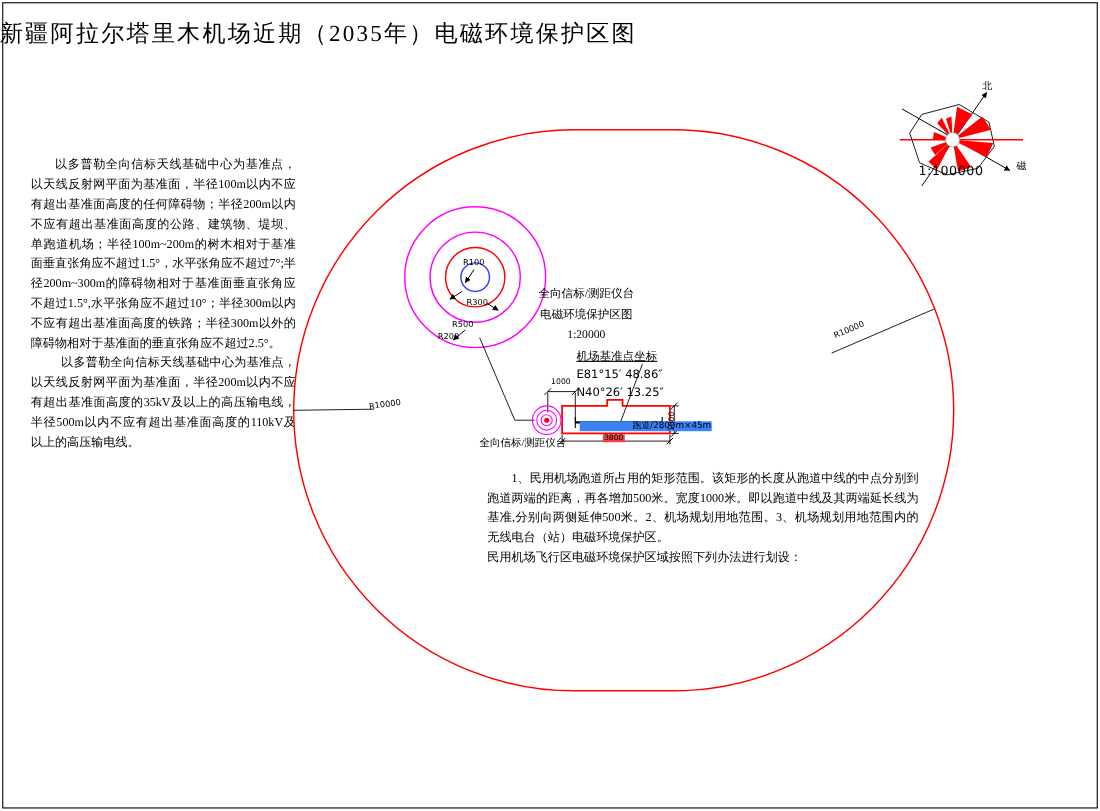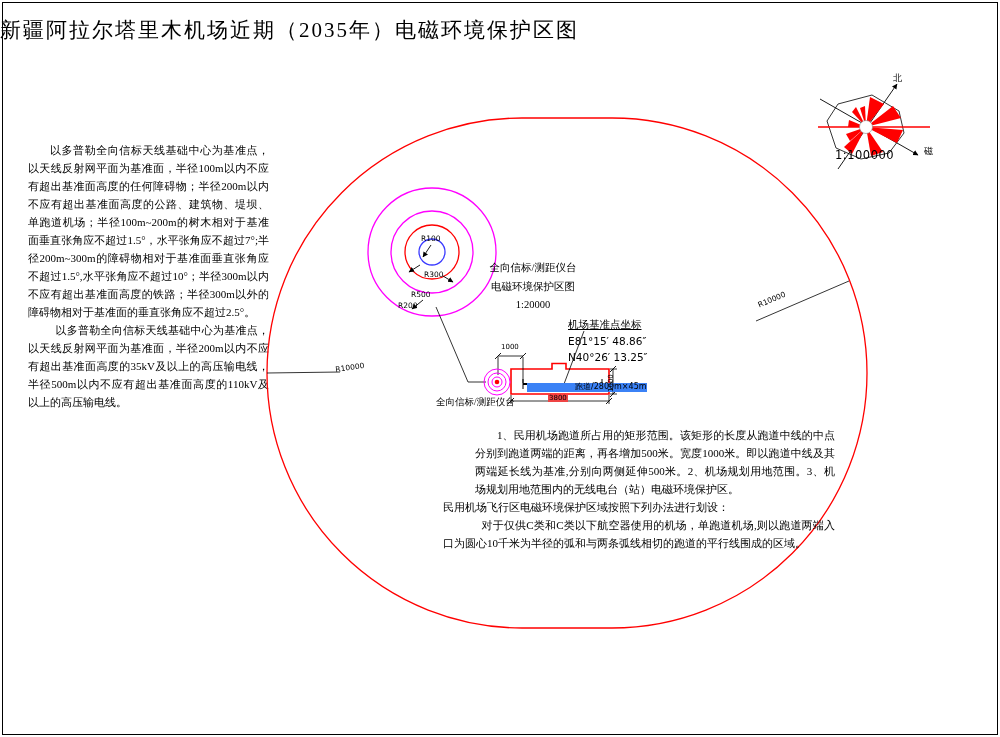--- a/index.html
+++ b/index.html
@@ -17,32 +17,32 @@
     font-size:11px;line-height:18px;text-align:justify;
   }
   .left-notes p{margin:0;}
   .left-notes p.p1{text-indent:2em;}
   .left-notes p.p2{text-indent:2.5em;}
   .bottom-notes{
     position:absolute;left:443px;top:426px;width:392px;
     font-size:11px;line-height:18px;text-align:justify;
   }
   .bottom-notes p{margin:0;}
-  .bottom-notes p.ind2{text-indent:2em;margin-left:32px;}
+  .bottom-notes p.ind2{text-indent:2em;}
   .bottom-notes p.ind35{text-indent:3.5em;}
   svg.draw{position:absolute;left:0;top:0;}
   .lab{position:absolute;font-size:7.5px;white-space:nowrap;line-height:1;
        font-family:"DejaVu Sans","Liberation Sans",sans-serif;}
   .detail-caption{
     position:absolute;left:484px;top:259px;width:98px;text-align:center;
     font-size:10.5px;line-height:18.5px;
   }
   .detail-caption div{white-space:nowrap;}
   .coords{
-    position:absolute;left:568px;top:317px;font-size:10.5px;line-height:16px;white-space:nowrap;
+    position:absolute;left:524px;top:317px;font-size:10.5px;line-height:16px;white-space:nowrap;
     font-family:"DejaVu Sans","Liberation Sans",sans-serif;
   }
   .coords .ct{font-family:"Liberation Serif","DejaVu Serif",serif;text-decoration:underline;font-size:10.5px;}
   .runway-label{position:absolute;left:527px;top:383px;font-size:8px;background:#3b82f6;
      font-family:"DejaVu Sans","Liberation Sans",sans-serif;white-space:nowrap;line-height:1.1;padding-left:48px;}
   .dim{position:absolute;font-size:7px;line-height:1;white-space:nowrap;
      font-family:"DejaVu Sans","Liberation Sans",sans-serif;}
   .dim.bg{background:#ef4444;padding:0 1px;}
   .rot90{transform:rotate(-90deg);transform-origin:left top;}
   .rot23{transform:rotate(-23deg);transform-origin:left top;}
@@ -164,15 +164,14 @@
   <span class="lab rot23" style="left:757px;top:302px;">R10000</span>
   <span class="lab rot8" style="left:335px;top:366px;">R10000</span>
 
   <span class="compass-char" style="left:893px;top:74px;">北</span>
   <span class="compass-char" style="left:924px;top:147px;">磁</span>
   <span class="compass-scale">1:100000</span>
 
   <div class="bottom-notes">
     <p class="ind2">1、民用机场跑道所占用的矩形范围。该矩形的长度从跑道中线的中点分别到跑道两端的距离，再各增加500米。宽度1000米。即以跑道中线及其两端延长线为基准,分别向两侧延伸500米。2、机场规划用地范围。3、机场规划用地范围内的无线电台（站）电磁环境保护区。</p>
     <p>民用机场飞行区电磁环境保护区域按照下列办法进行划设：</p>
-    <p class="ind35">对于仅供C类和C类以下航空器使用的机场，单跑道机场,则以跑道两端入口为圆心10千米为半径的弧和与两条弧线相切的跑道的平行线围成的区域。</p>
   </div>
 </div>
 
 </body></html>

